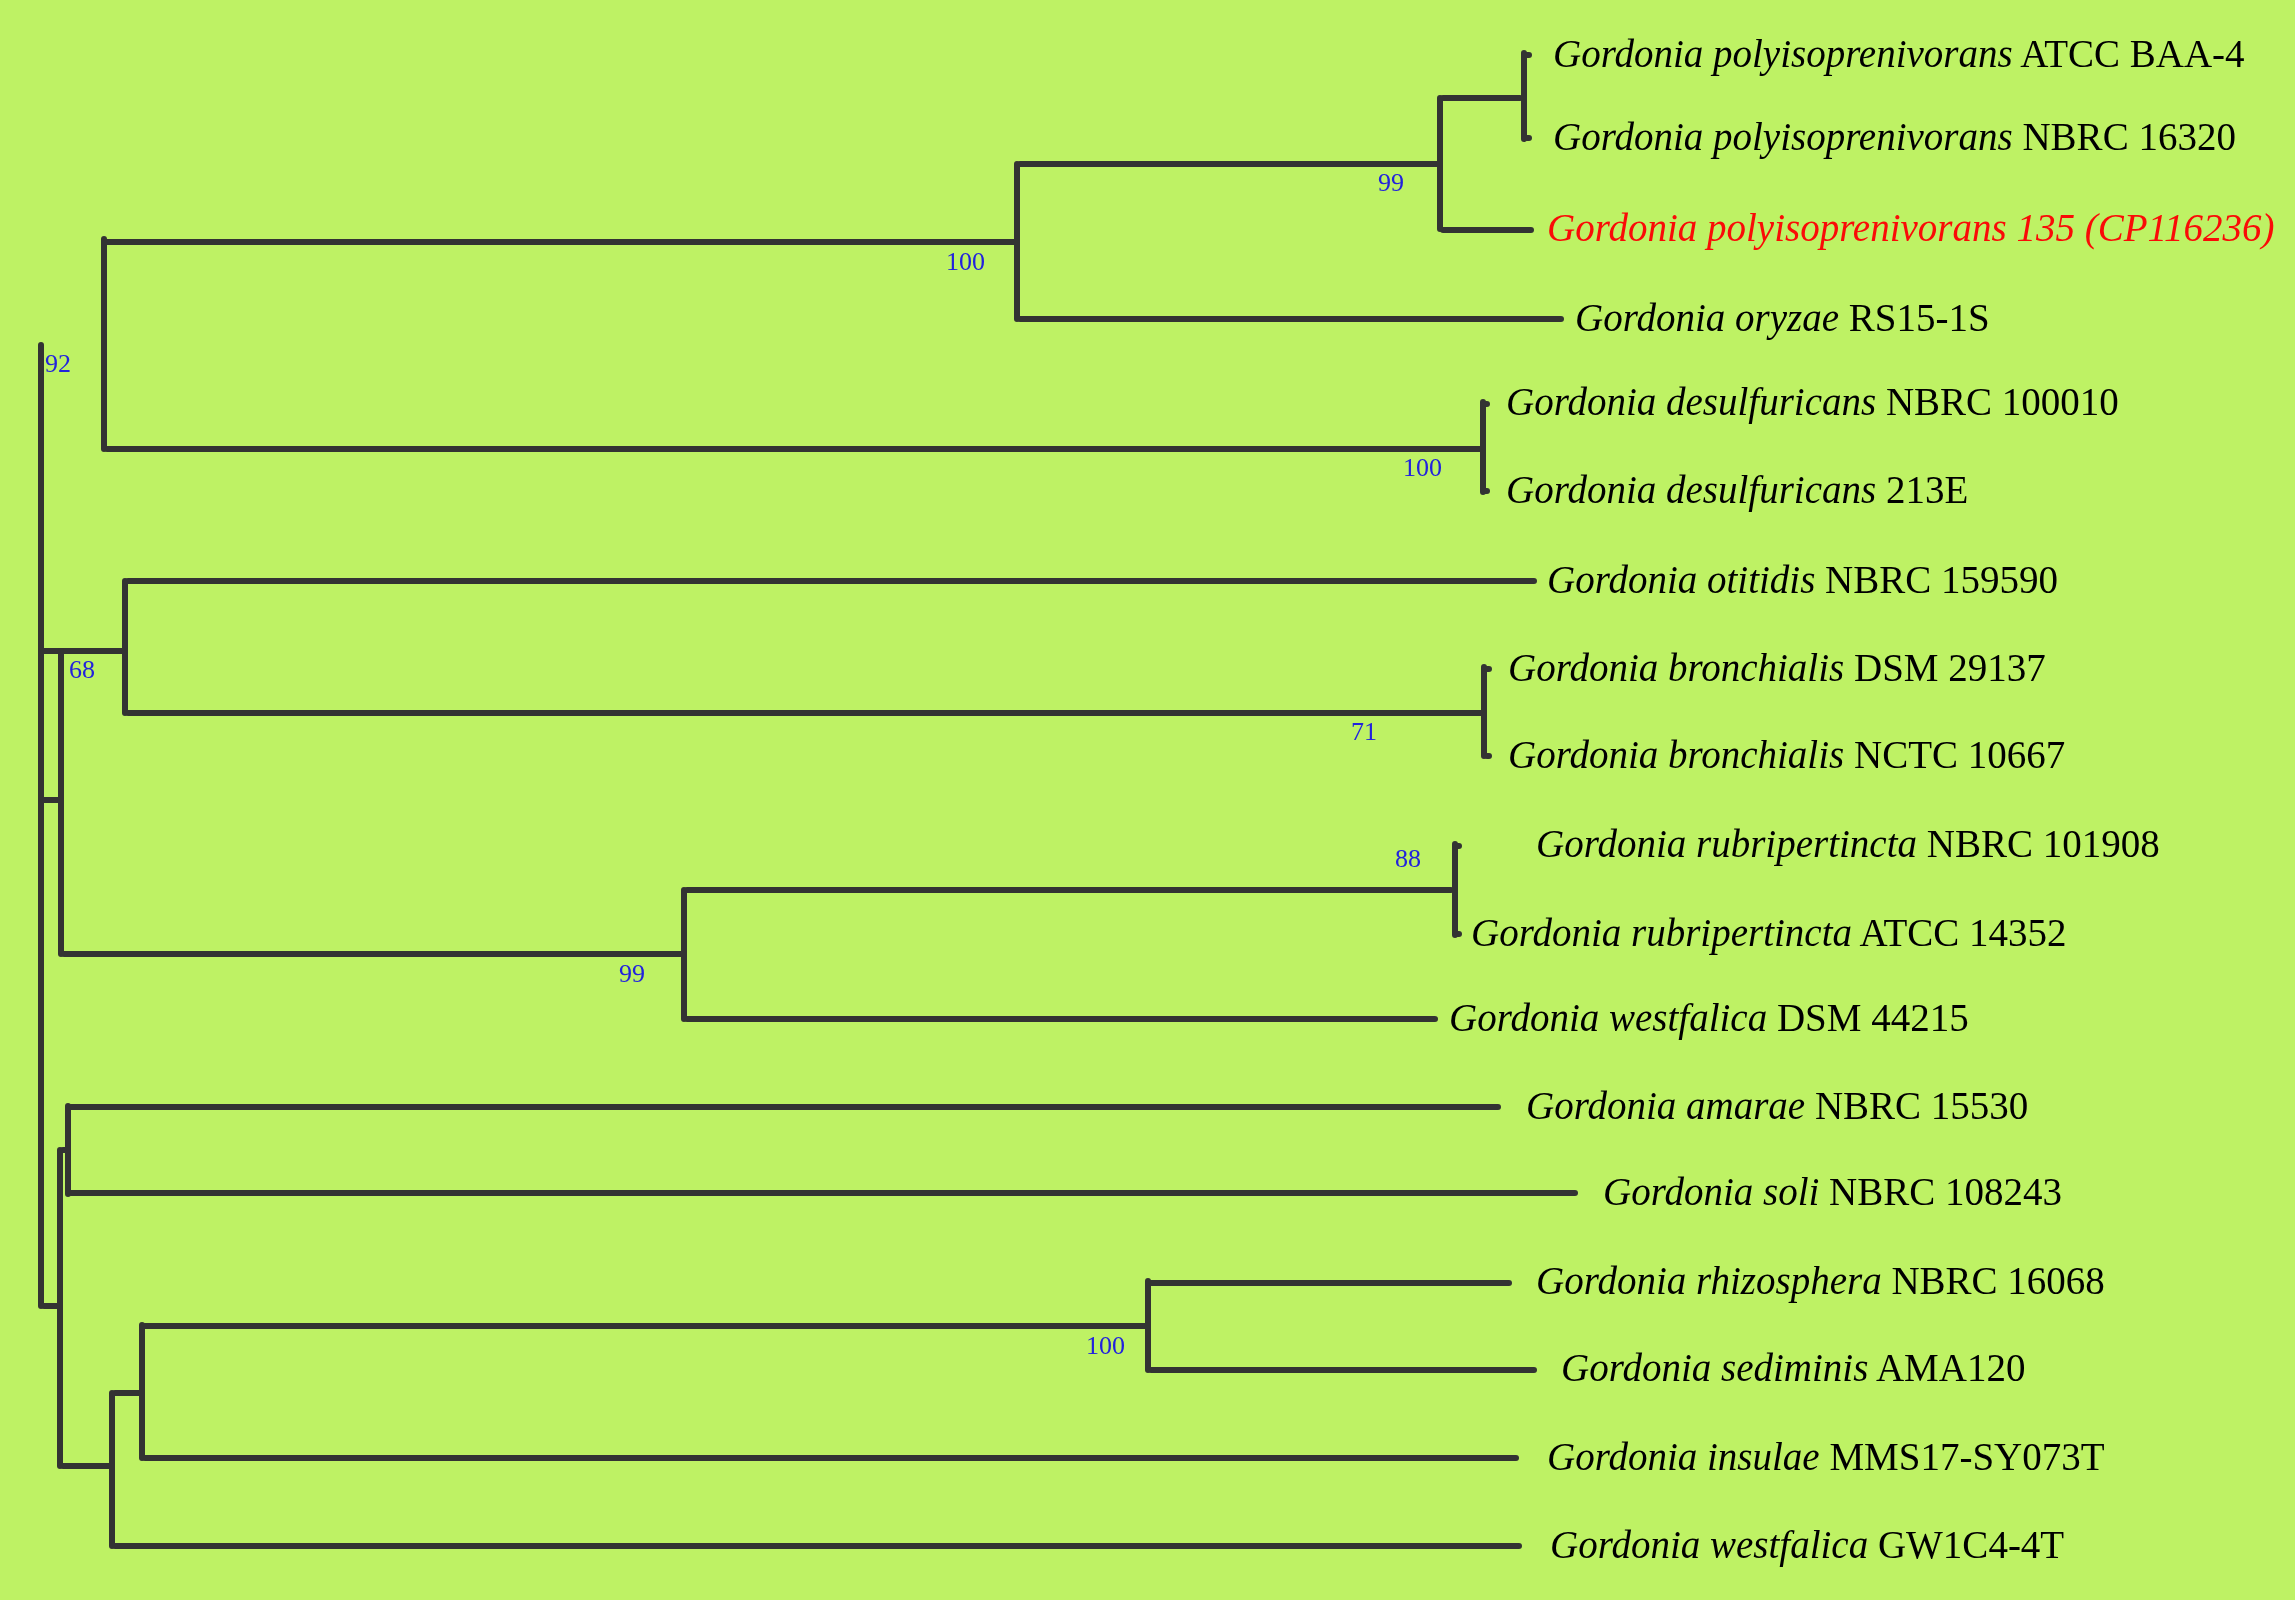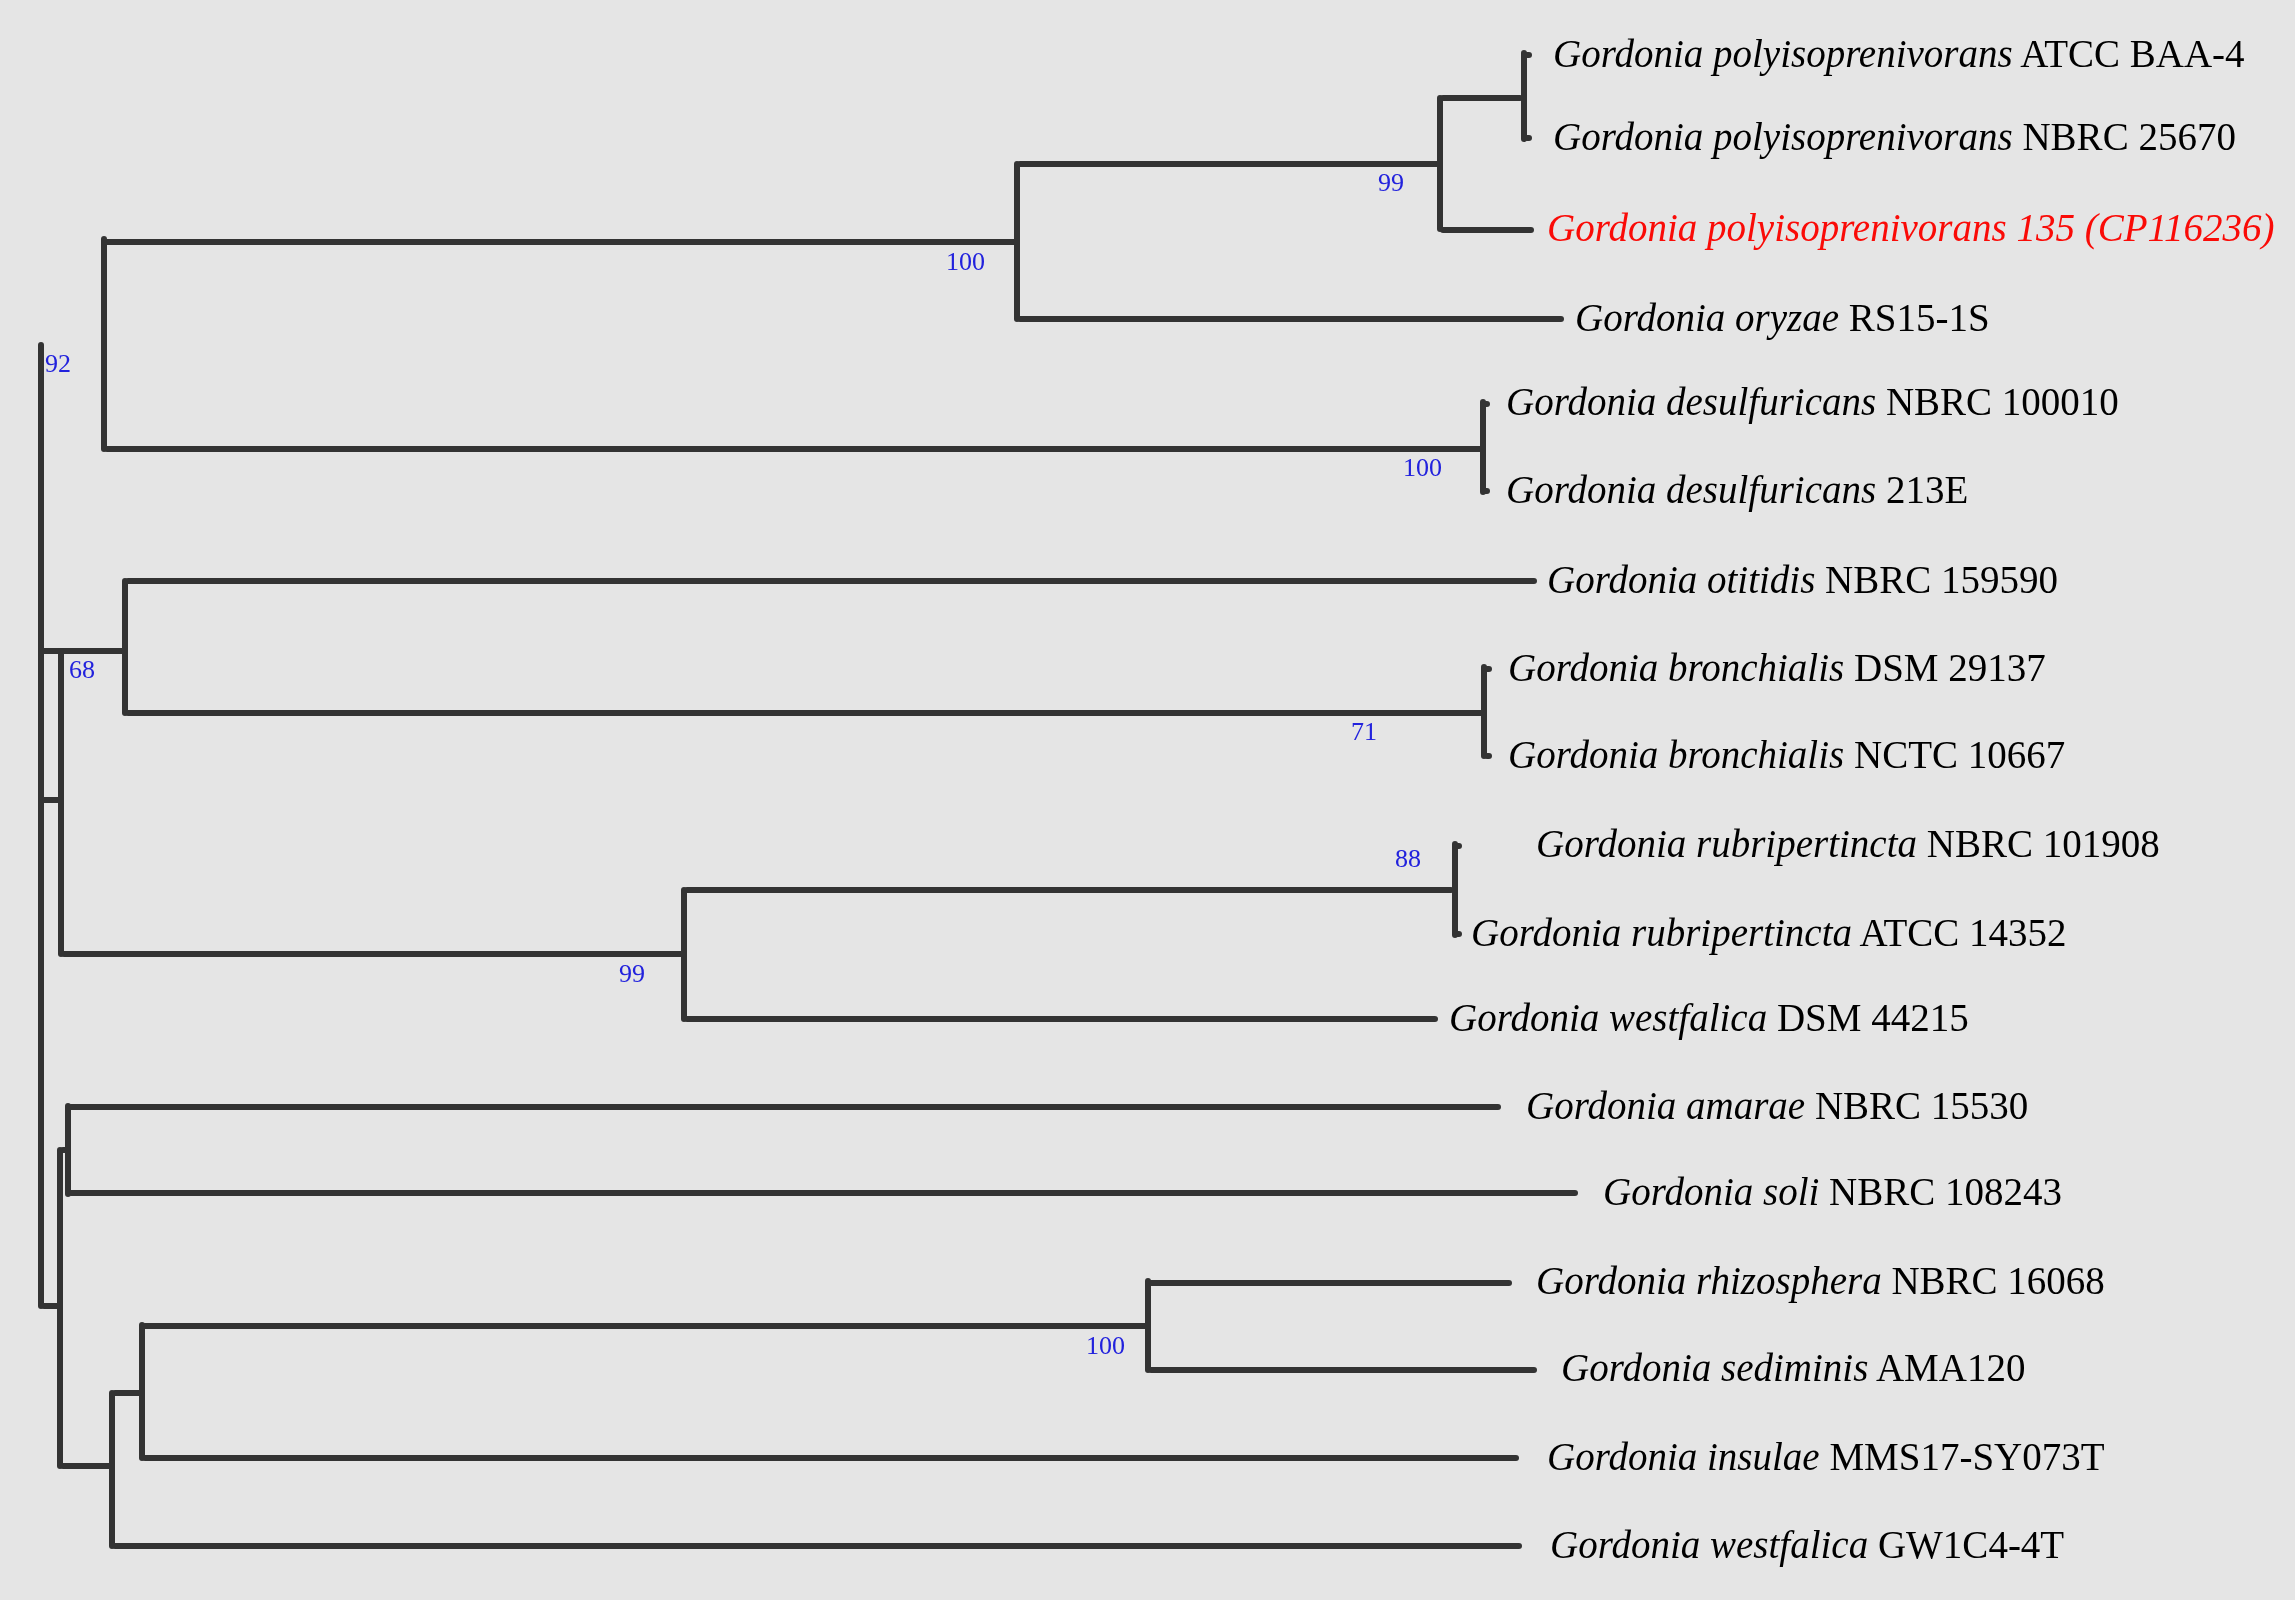--- a/index.html
+++ b/index.html
@@ -34,21 +34,21 @@
     position:absolute;
     font-size:26px;
     color:#2222dd;
     font-style:normal;
     white-space:nowrap;
   }
 </style>
 </head>
 <body>
 
-<div id="figure" style="background: #e5e5e5;">
+<div id="figure" style="background: #bef264;">
   <div id="tree">
       <div class="hline" style="left: 1524px; top: 52px; width: 8.4px; background: rgb(51, 51, 51);"></div>
       <div class="hline" style="left: 1524px; top: 135px; width: 8.4px; background: rgb(51, 51, 51);"></div>
       <div class="hline" style="left: 1440px; top: 95px; width: 83px; background: rgb(51, 51, 51);"></div>
       <div class="hline" style="left: 1017px; top: 161px; width: 423px; background: rgb(51, 51, 51);"></div>
       <div class="hline" style="left: 1440px; top: 227px; width: 94px; background: rgb(51, 51, 51);"></div>
       <div class="hline" style="left: 104px; top: 239px; width: 913px; background: rgb(51, 51, 51);"></div>
       <div class="hline" style="left: 1017px; top: 316px; width: 547px; background: rgb(51, 51, 51);"></div>
       <div class="hline" style="left: 1482px; top: 401px; width: 8.4px; background: rgb(51, 51, 51);"></div>
       <div class="hline" style="left: 1482px; top: 488px; width: 8.4px; background: rgb(51, 51, 51);"></div>
@@ -85,21 +85,21 @@
       <div class="vline" style="left: 1481px; top: 664px; height: 95px; background: rgb(51, 51, 51);"></div>
       <div class="vline" style="left: 58px; top: 648px; height: 309px; background: rgb(51, 51, 51);"></div>
       <div class="vline" style="left: 681px; top: 887px; height: 135px; background: rgb(51, 51, 51);"></div>
       <div class="vline" style="left: 1452px; top: 841px; height: 97px; background: rgb(51, 51, 51);"></div>
       <div class="vline" style="left: 57px; top: 1147px; height: 322px; background: rgb(51, 51, 51);"></div>
       <div class="vline" style="left: 65px; top: 1103px; height: 94px; background: rgb(51, 51, 51);"></div>
       <div class="vline" style="left: 1145px; top: 1278px; height: 95px; background: rgb(51, 51, 51);"></div>
       <div class="vline" style="left: 139px; top: 1322px; height: 139px; background: rgb(51, 51, 51);"></div>
       <div class="vline" style="left: 109px; top: 1390px; height: 159px; background: rgb(51, 51, 51);"></div>
       <div class="taxon" style="left: 1553px; top: 55px;"><span class="sp">Gordonia polyisoprenivorans</span><span class="st"> ATCC BAA-4</span></div>
-      <div class="taxon" style="left: 1553px; top: 138px;"><span class="sp">Gordonia polyisoprenivorans</span><span class="st"> NBRC 25670</span></div>
+      <div class="taxon" style="left: 1553px; top: 138px;"><span class="sp">Gordonia polyisoprenivorans</span><span class="st"> NBRC 16320</span></div>
       <div class="taxon highlight" style="left: 1547px; top: 229px; color: rgb(250, 11, 7);"><span class="sp">Gordonia polyisoprenivorans</span><span class="st"> 135 (CP116236)</span></div>
       <div class="taxon" style="left: 1575px; top: 319px;"><span class="sp">Gordonia oryzae</span><span class="st"> RS15-1S</span></div>
       <div class="taxon" style="left: 1506px; top: 403px;"><span class="sp">Gordonia desulfuricans</span><span class="st"> NBRC 100010</span></div>
       <div class="taxon" style="left: 1506px; top: 491px;"><span class="sp">Gordonia desulfuricans</span><span class="st"> 213E</span></div>
       <div class="taxon" style="left: 1547px; top: 581px;"><span class="sp">Gordonia otitidis</span><span class="st"> NBRC 159590</span></div>
       <div class="taxon" style="left: 1508px; top: 669px;"><span class="sp">Gordonia bronchialis</span><span class="st"> DSM 29137</span></div>
       <div class="taxon" style="left: 1508px; top: 756px;"><span class="sp">Gordonia bronchialis</span><span class="st"> NCTC 10667</span></div>
       <div class="taxon" style="left: 1488px; top: 845px; margin-left: 48px;"><span class="sp">Gordonia rubripertincta</span><span class="st"> NBRC 101908</span></div>
       <div class="taxon" style="left: 1471px; top: 934px;"><span class="sp">Gordonia rubripertincta</span><span class="st"> ATCC 14352</span></div>
       <div class="taxon" style="left: 1449px; top: 1019px;"><span class="sp">Gordonia westfalica</span><span class="st"> DSM 44215</span></div>

